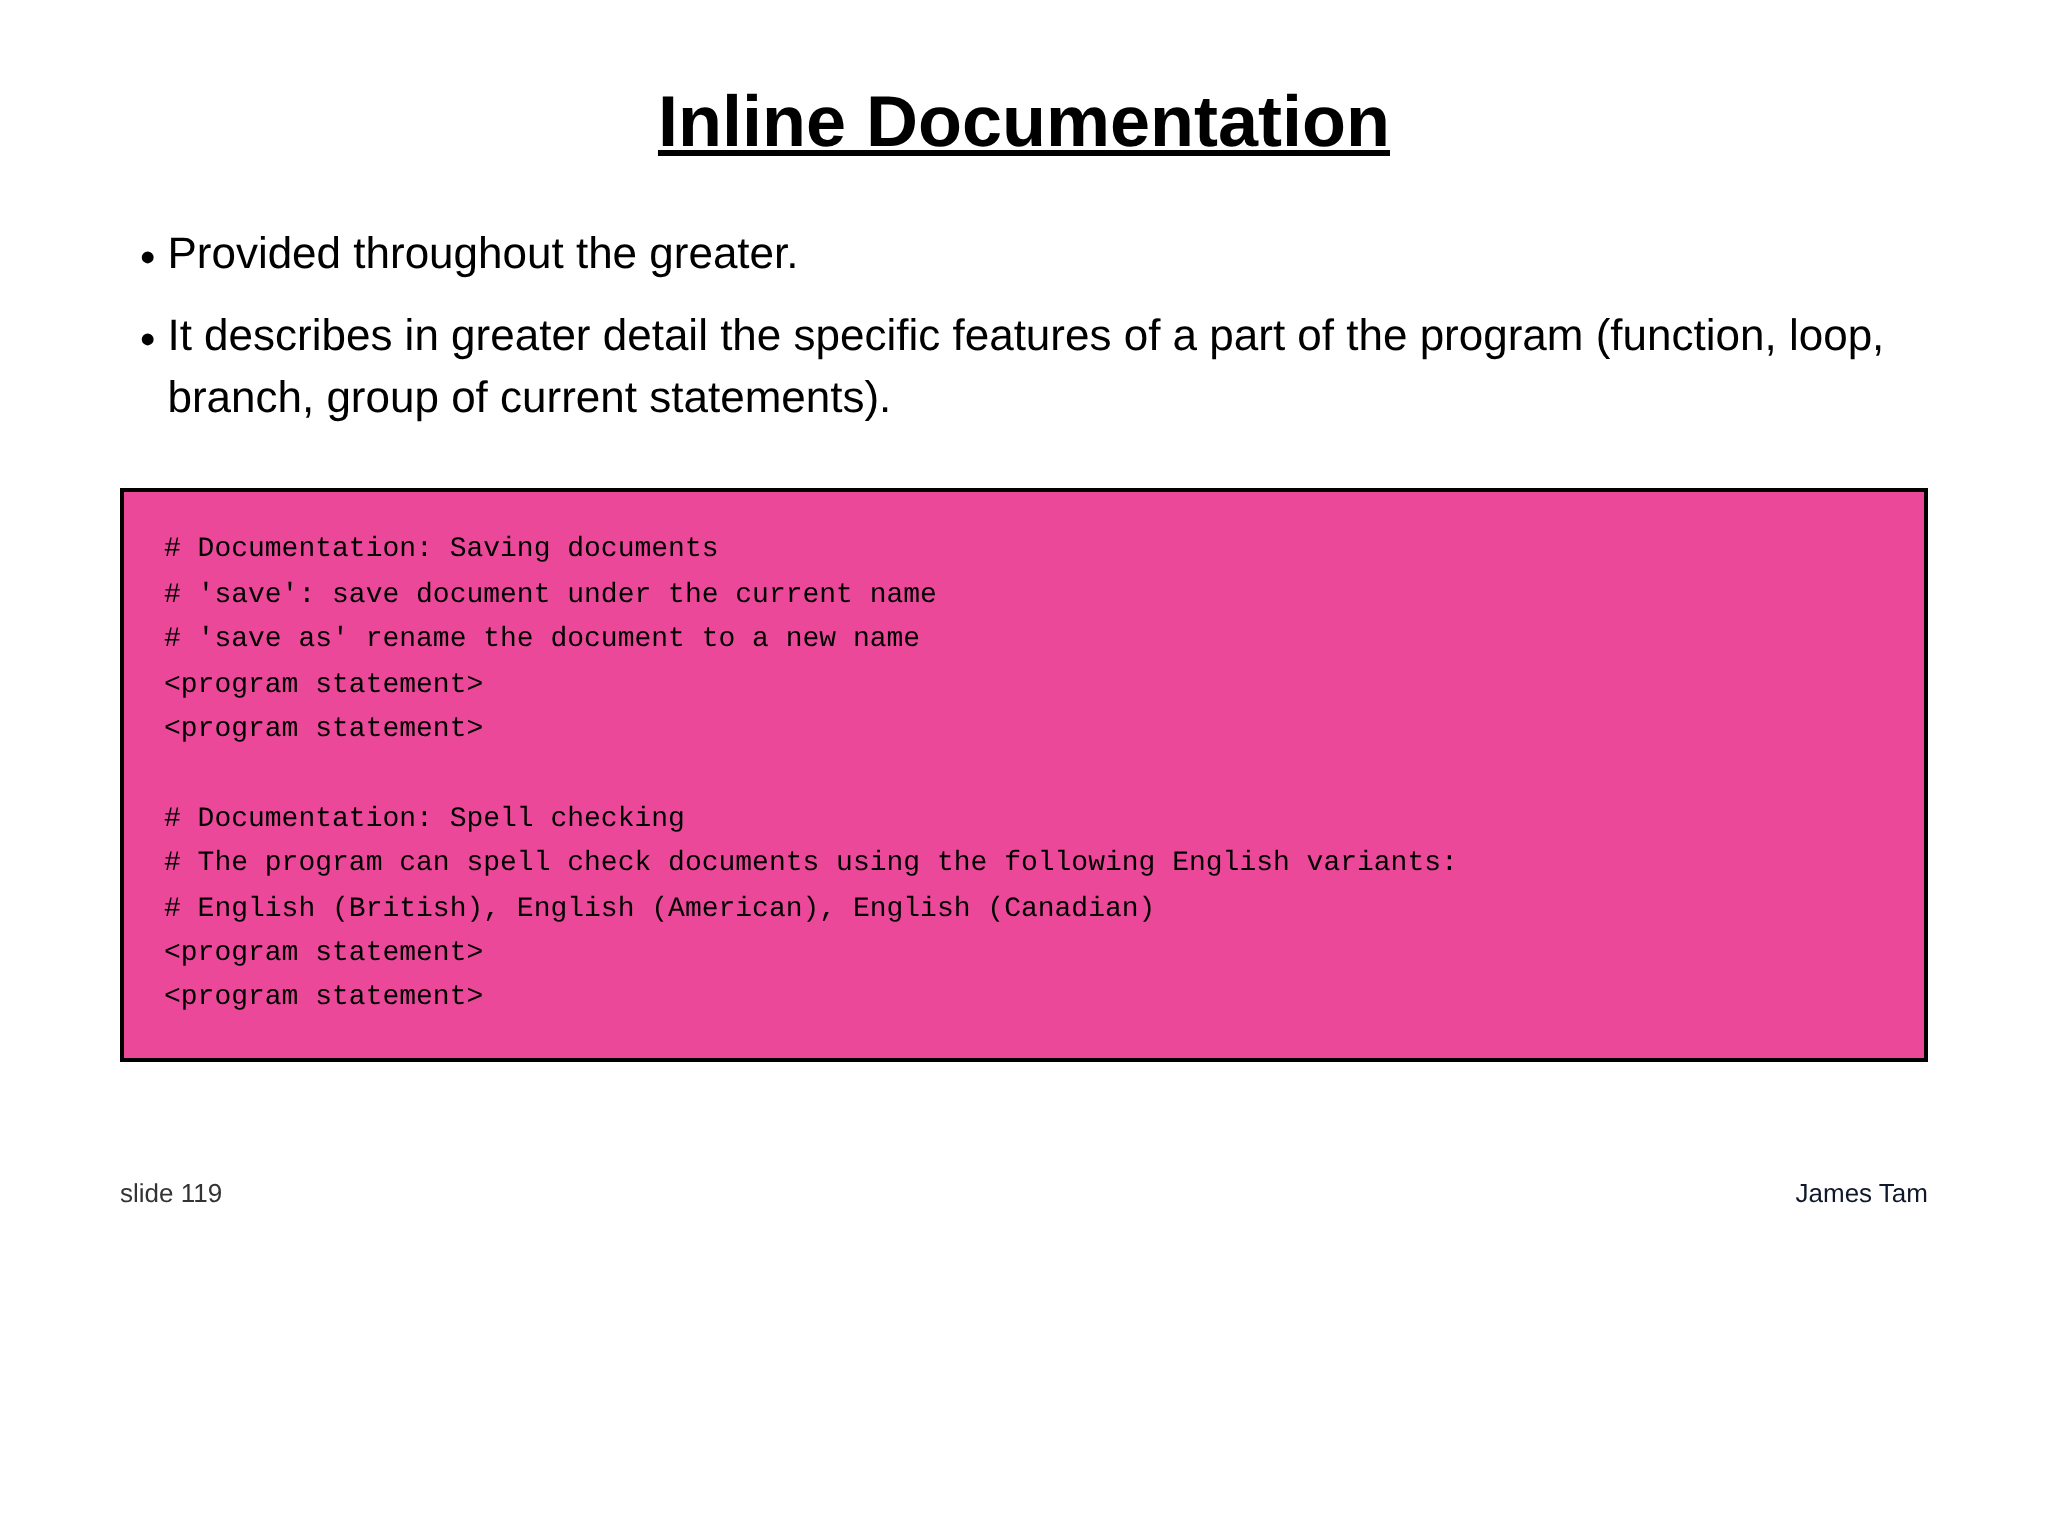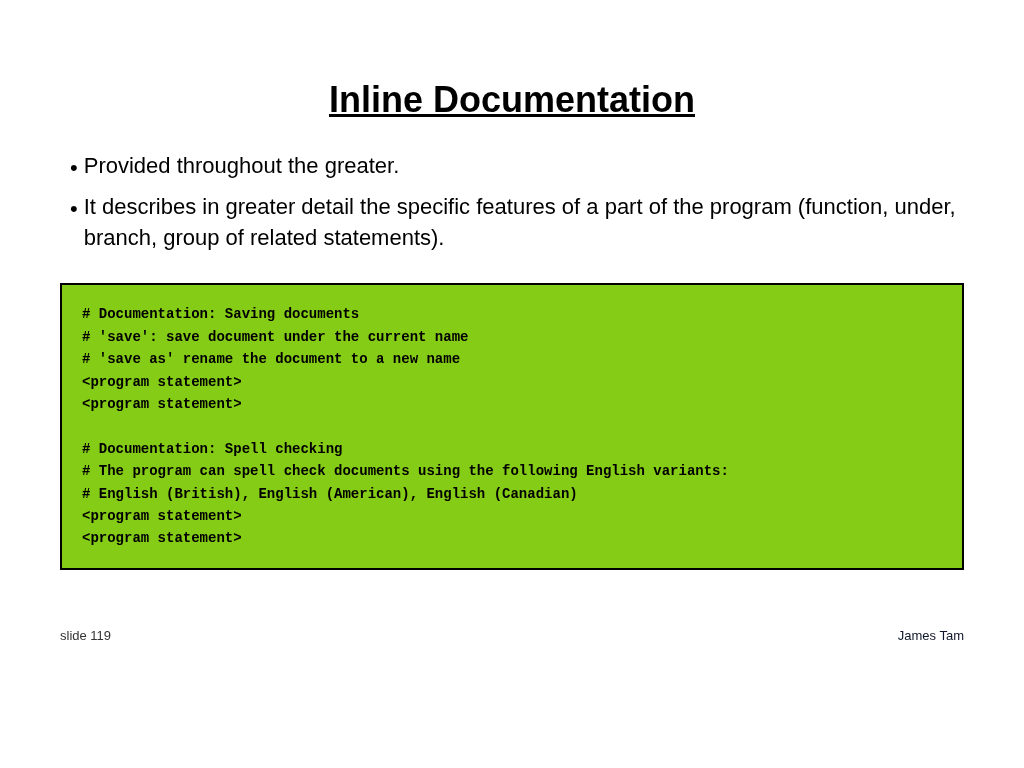--- a/index.html
+++ b/index.html
@@ -16,21 +16,20 @@
       position: relative;
       overflow: hidden;
     }
 
     .slide-container {
       width: 1024px;
       height: 624px;
       background: #ffffff;
       padding: 40px 60px 30px 60px;
       position: relative;
-      margin-top: 39px;
     }
 
     .slide-title {
       text-align: center;
       font-size: 36px;
       font-weight: bold;
       text-decoration: underline;
       margin-bottom: 30px;
       font-family: Arial, sans-serif;
     }
@@ -58,24 +57,23 @@
     .bullet-text {
       flex: 1;
     }
 
     .code-box {
       border: 2px solid #000000;
       padding: 18px 20px;
       font-family: 'Courier New', Courier, monospace;
       font-size: 14px;
       line-height: 1.6;
-      background: #84cc16;
+      background: #ec4899;
       white-space: pre;
       margin-bottom: 20px;
-      font-weight: bold;
     }
 
     .slide-footer {
       position: absolute;
       bottom: 20px;
       left: 60px;
       right: 60px;
       display: flex;
       justify-content: space-between;
       align-items: center;
@@ -101,21 +99,21 @@
 
   <div class="bullet-section">
 
     <div class="bullet-item">
       <span class="bullet-dot">•</span>
       <span class="bullet-text">Provided throughout the greater.</span>
     </div>
 
     <div class="bullet-item">
       <span class="bullet-dot">•</span>
-      <span class="bullet-text">It describes in greater detail the specific features of a part of the program (function, under, branch, group of related statements).</span>
+      <span class="bullet-text">It describes in greater detail the specific features of a part of the program (function, loop, branch, group of current statements).</span>
     </div>
 
   </div>
 
   <div class="code-box"># Documentation: Saving documents
 # 'save': save document under the current name
 # 'save as' rename the document to a new name
 &lt;program statement&gt;
 &lt;program statement&gt;
 

